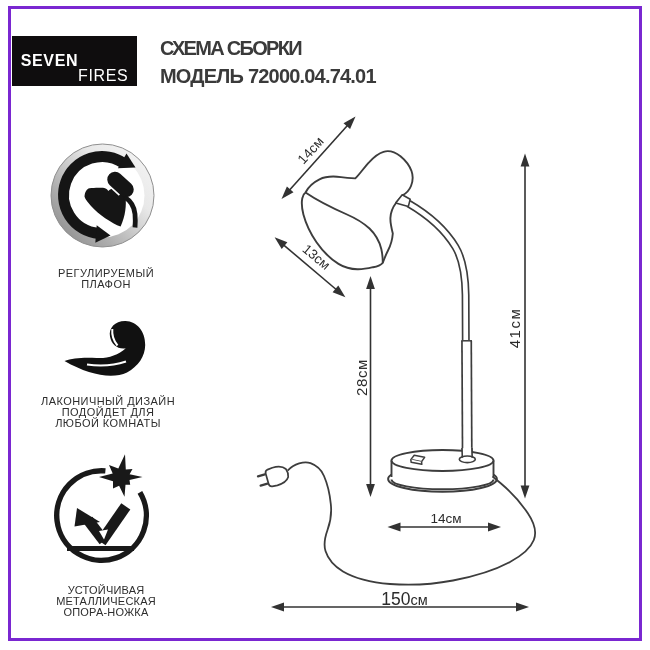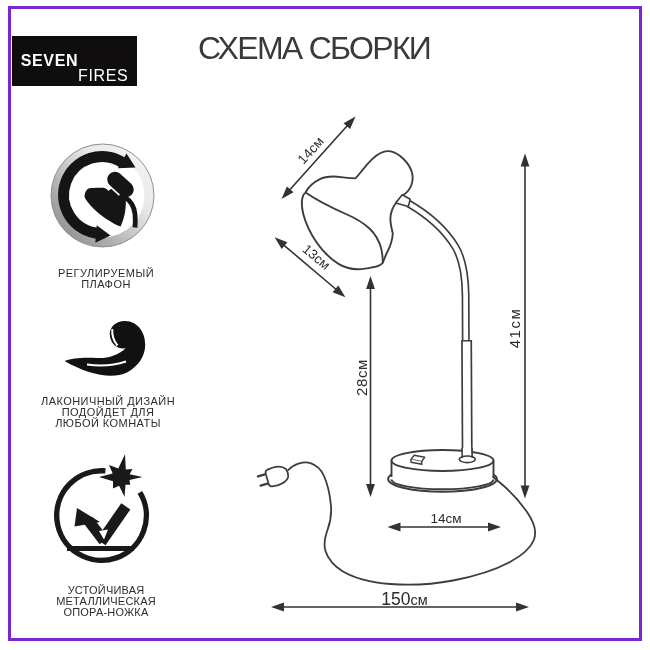--- a/index.html
+++ b/index.html
@@ -3,34 +3,34 @@
 <style>
   html,body { margin:0; padding:0; width:650px; height:650px; background:#fff;
                font-family:"Liberation Sans", sans-serif; }
   .frame { position:absolute; left:8px; top:6px; width:628px; height:629px;
             border:3px solid #7a27d1; }
   .logo { will-change:transform; position:absolute; left:12px; top:36px; width:125px; height:50px;
            background:#0f0d0e; color:#fff; display:flex; align-items:center;
            justify-content:center; font-size:16px; letter-spacing:0.6px; }
   .logo b { font-weight:700; }
   .logo span { font-weight:400;margin-top:30px; }
-  .title { will-change:transform; position:absolute; left:160px; top:34px; font-size:32px; font-weight:400;
-            color:#3a3a3a; line-height:28px; white-space:nowrap;margin-left:38px; }
+  .title { will-change:transform; position:absolute; left:160px; top:34px; font-size:20px; font-weight:700;
+            color:#3a3a3a; line-height:28px; white-space:nowrap; }
   .t1 { letter-spacing:-1.7px; }
   .t2 { letter-spacing:-0.8px; }
   .cap { will-change:transform; position:absolute; width:220px; text-align:center; color:#2d2d2d;
           font-size:11px; line-height:11px; letter-spacing:0.45px; }
 </style></head>
 <body>
 <div class="frame"></div>
 <div class="logo">
     <b>SEVEN</b>
     <span>FIRES</span>
   </div>
-<div class="title"><span class="t1">СХЕМА СБОРКИ</span><br></div>
+<div class="title"><span class="t1">СХЕМА СБОРКИ</span><br><span class="t2">МОДЕЛЬ 72000.04.74.01</span></div>
 <div class="cap" style="left:-4px; top:268px;">РЕГУЛИРУЕМЫЙ<br>ПЛАФОН</div>
 <div class="cap" style="left:-2px; top:396px;">ЛАКОНИЧНЫЙ ДИЗАЙН<br>ПОДОЙДЕТ ДЛЯ<br>ЛЮБОЙ КОМНАТЫ</div>
 <div class="cap" style="left:-4px; top:585px; letter-spacing:0.2px;">УСТОЙЧИВАЯ<br>МЕТАЛЛИЧЕСКАЯ<br>ОПОРА-НОЖКА</div>
 <svg width="650" height="650" viewBox="0 0 650 650" style="position:absolute;left:0;top:0">
     <defs>
       <linearGradient id="ring" x1="1" y1="0" x2="0" y2="1">
         <stop offset="0" stop-color="#f8f8f8"></stop>
         <stop offset="0.35" stop-color="#e8e8e8"></stop>
         <stop offset="0.7" stop-color="#adadad"></stop>
         <stop offset="1" stop-color="#818181"></stop>

